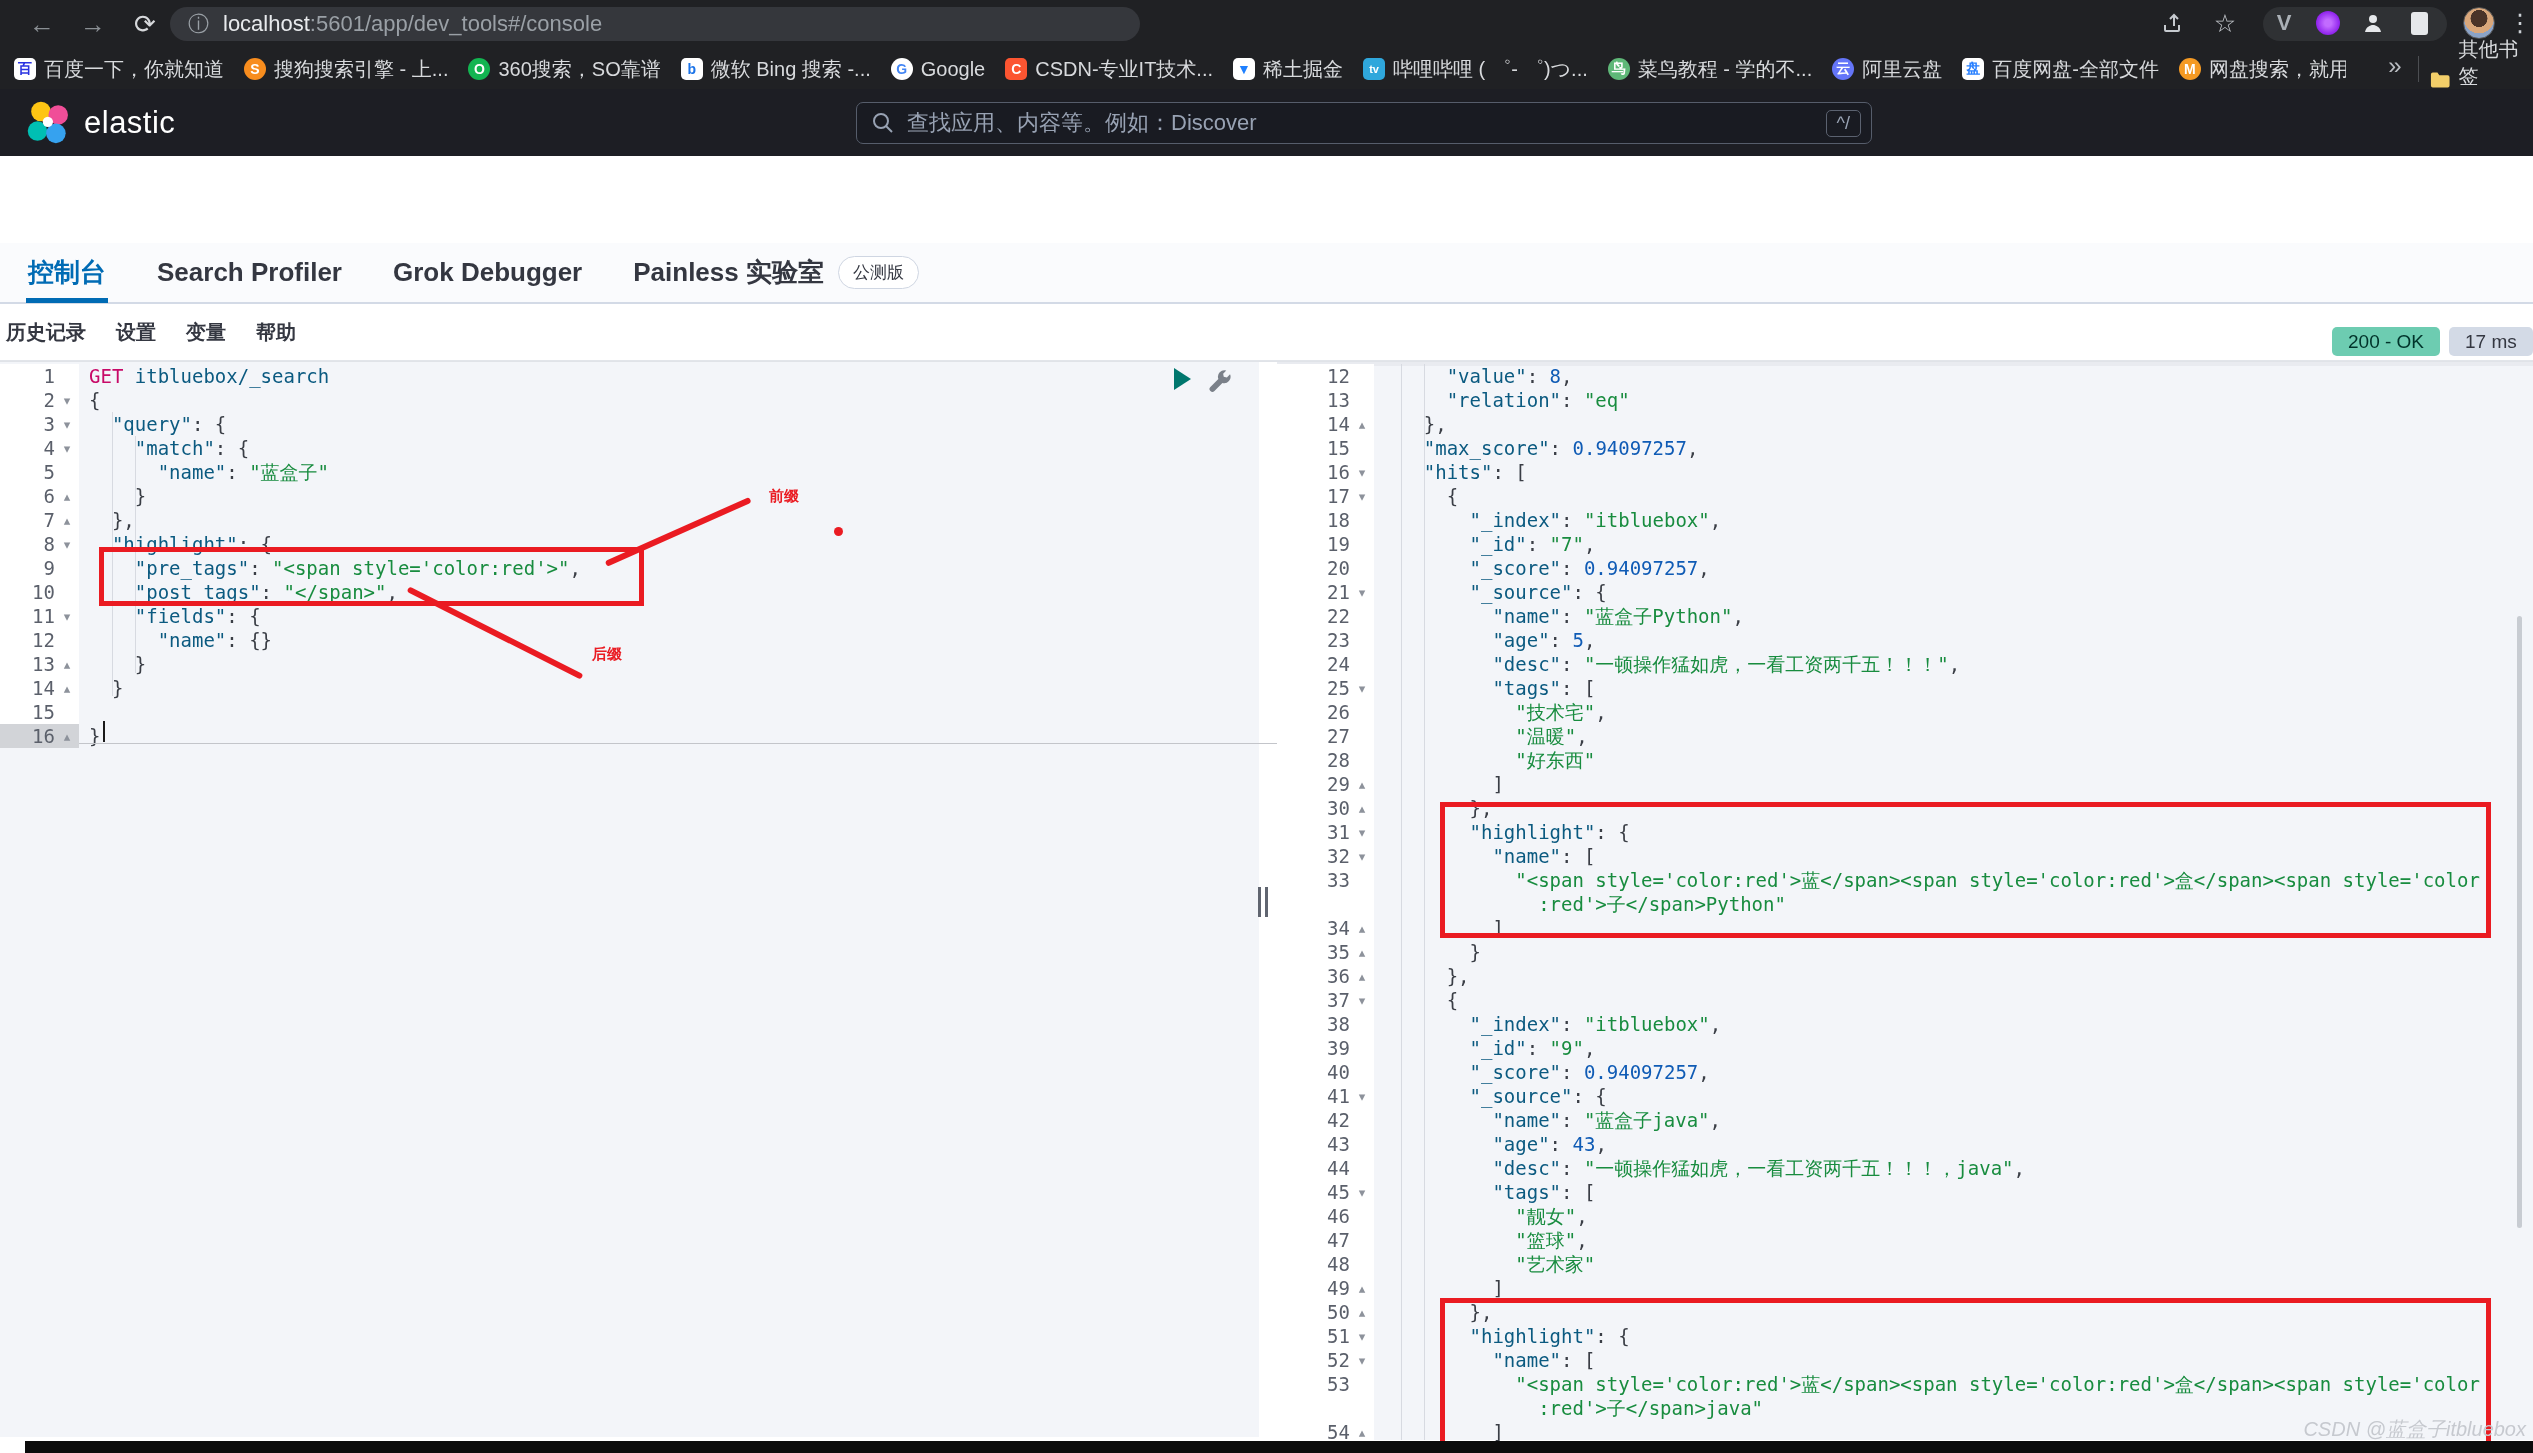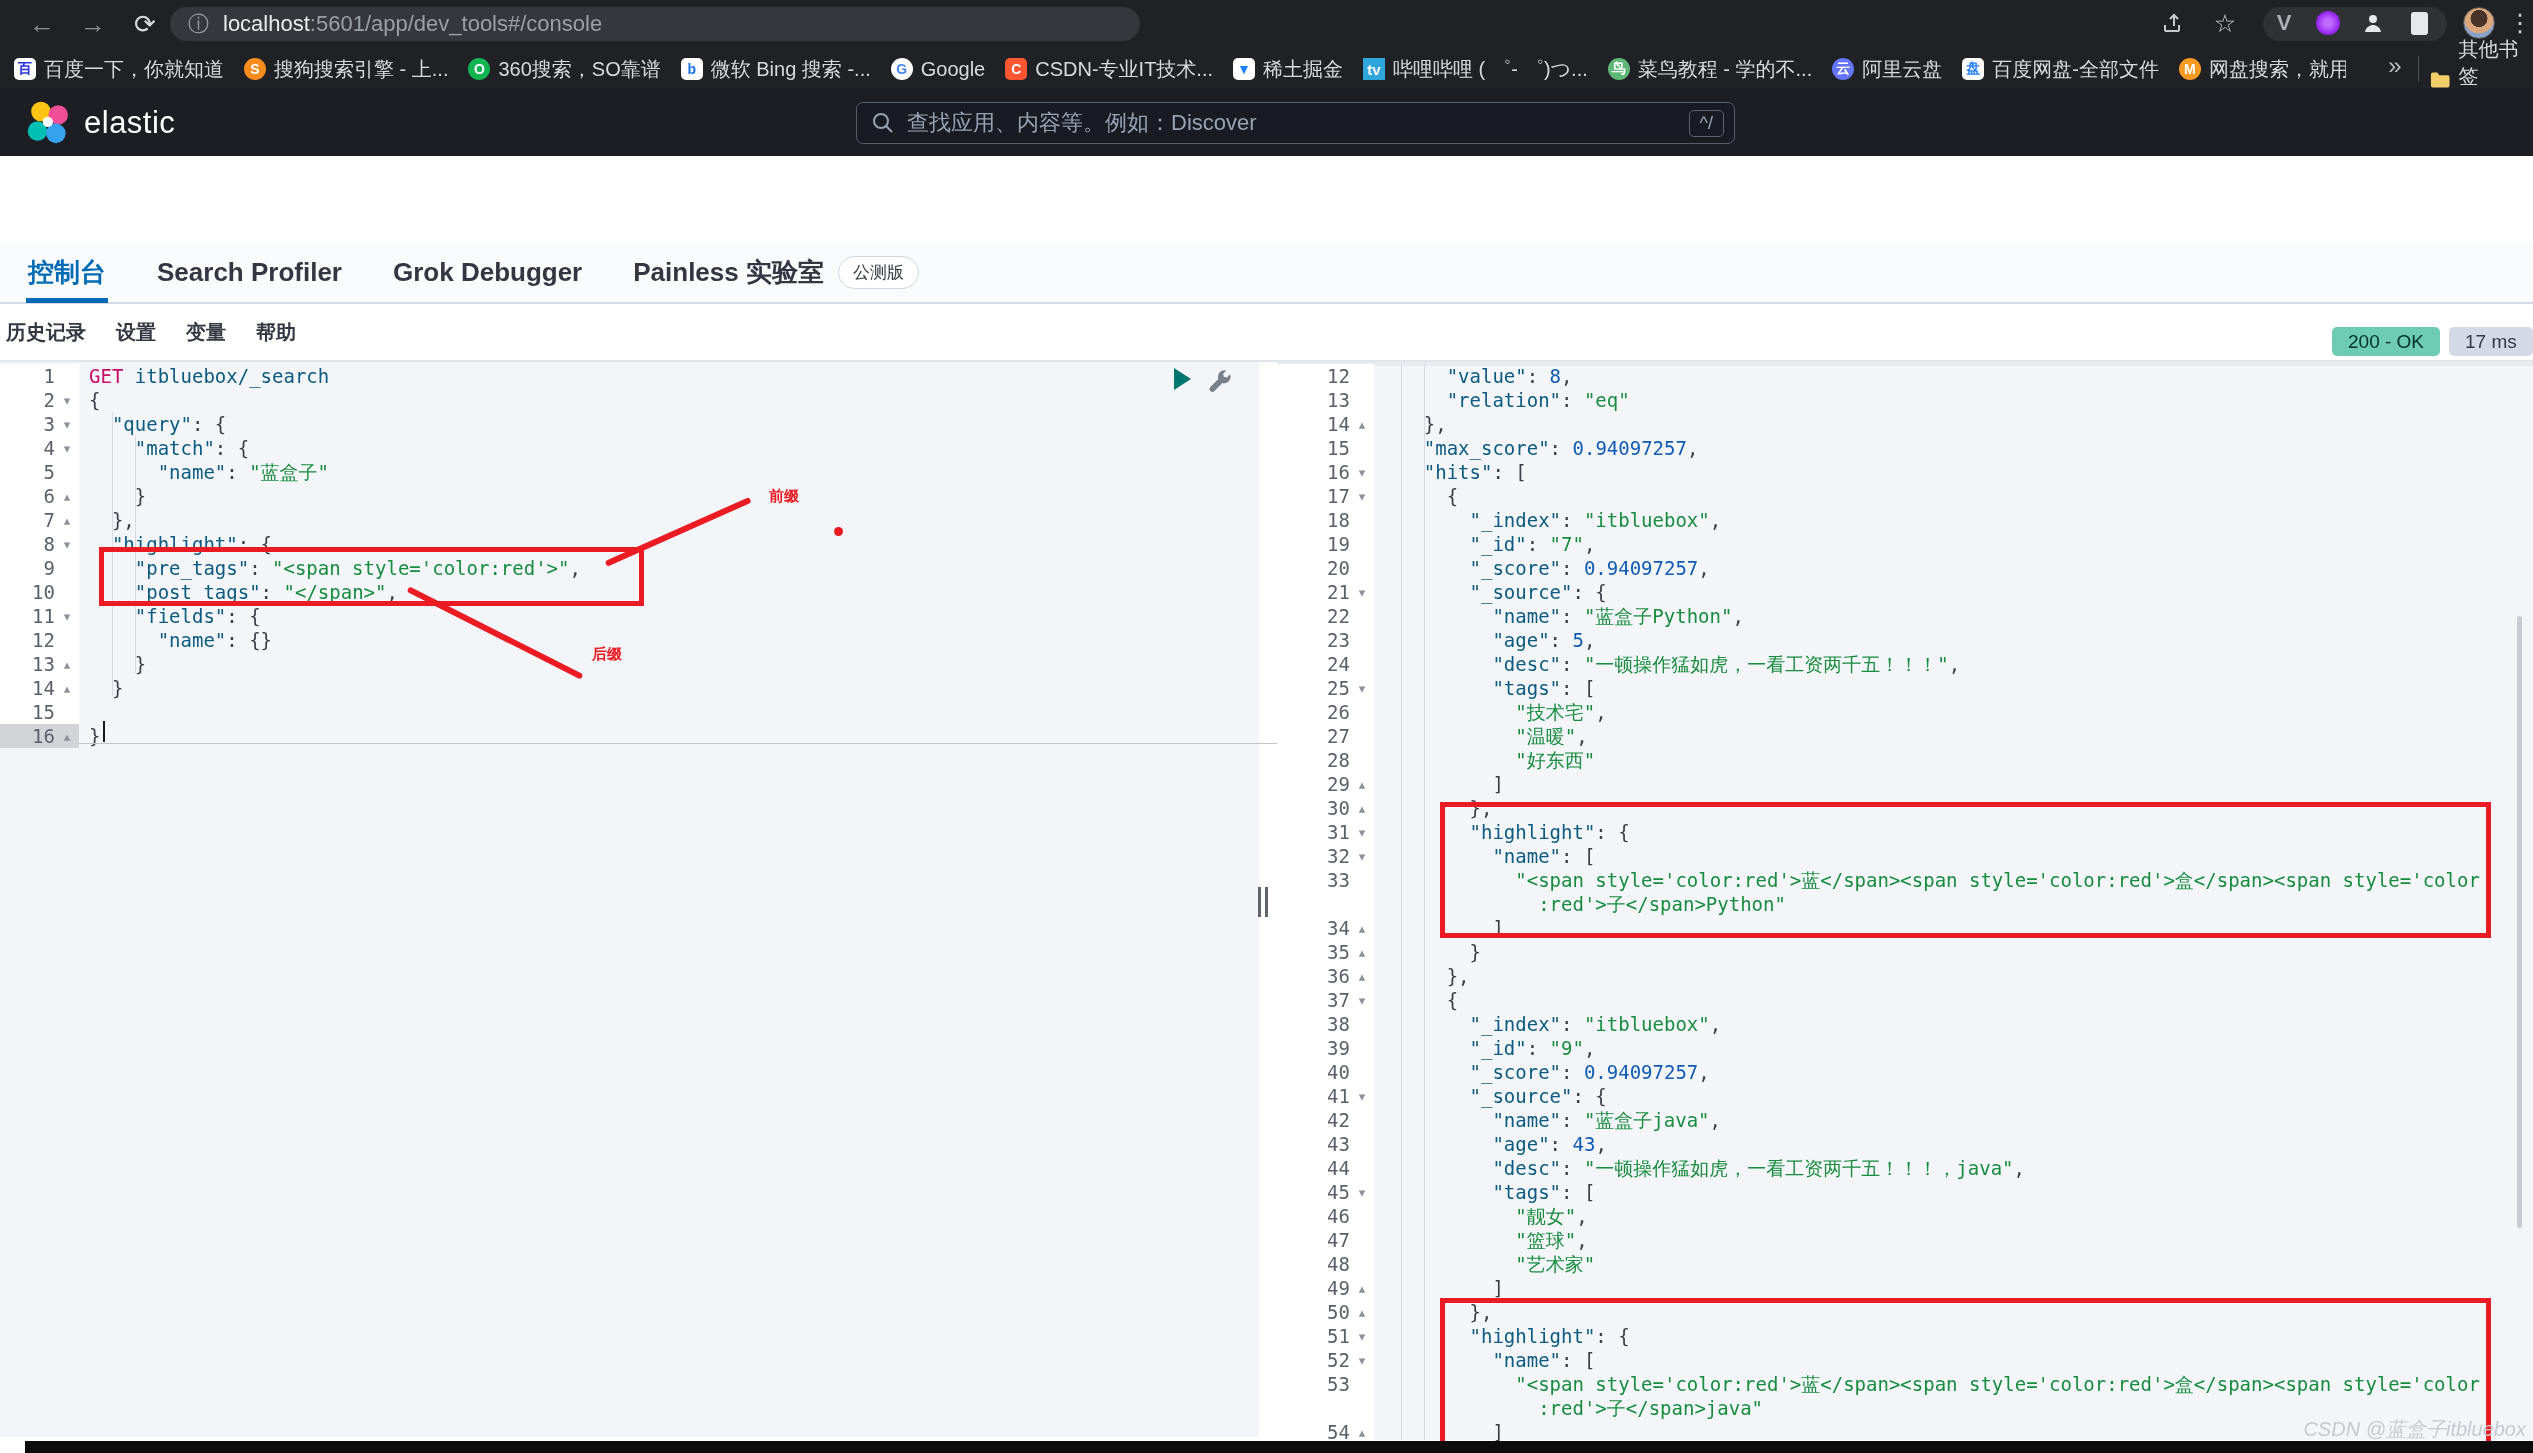--- a/index.html
+++ b/index.html
@@ -30,21 +30,21 @@
             font-size:14px; font-weight:bold; flex:0 0 auto; }
   .bm-label { font-size:20px; color:#d8dadd; }
   .bm-chev { position:absolute; left:2380px; top:4px; color:#b9bdc2; font-size:24px; width:30px; text-align:center; }
   .bm-div { position:absolute; left:2418px; top:8px; width:1px; height:26px; background:#4c4e52; }
   .other-bm { position:absolute; left:2430px; top:0; height:42px; display:flex; align-items:flex-end; gap:8px; }
 
   
   .eheader { position:absolute; left:0; top:89px; width:2533px; height:67px; background:#1d1e24; }
   .brand { position:absolute; left:26px; top:11px; display:flex; align-items:center; gap:12px; }
   .brand-name { color:#fff; font-size:31px; font-weight:500; letter-spacing:0.5px; }
-  .esearch { position:absolute; left:856px; top:13px; width:879px; height:42px; background:#191b22;
+  .esearch { position:absolute; left:856px; top:13px; width:1016px; height:42px; background:#191b22;
              border:1px solid #565d6b; border-radius:7px; display:flex; align-items:center; }
   .esearch-ph { color:#98a2b3; font-size:22px; margin-left:12px; }
   .ekbd { position:absolute; right:10px; top:7px; border:1px solid #5b6270; border-radius:5px;
           color:#9aa4b5; font-size:18px; padding:2px 10px; }
   .ehelp { position:absolute; top:103px; }
 
   
   .crumbrow { position:absolute; left:0; top:156px; width:2533px; height:86px; background:#fff; }
   .hamb { position:absolute; left:33px; top:192px; width:32px; }
   .hamb div { height:4px; background:#343741; margin-bottom:6px; border-radius:1px; }
@@ -176,21 +176,21 @@
         </div>
         <div class="bm">
           <span class="bm-ico" style="background: rgb(252, 85, 49); color: rgb(255, 255, 255); border-radius: 5px; font-size: 14px;">C</span>
           <span class="bm-label">CSDN-专业IT技术...</span>
         </div>
         <div class="bm">
           <span class="bm-ico" style="background: rgb(255, 255, 255); color: rgb(30, 128, 255); border-radius: 5px; font-size: 14px;">▼</span>
           <span class="bm-label">稀土掘金</span>
         </div>
         <div class="bm">
-          <span class="bm-ico" style="background: rgb(47, 167, 220); color: rgb(255, 255, 255); border-radius: 0; font-size: 15px;">tv</span>
+          <span class="bm-ico" style="background: rgb(47, 167, 220); color: rgb(255, 255, 255); border-radius: 5px; font-size: 11px;">tv</span>
           <span class="bm-label">哔哩哔哩 ( ゜- ゜)つ...</span>
         </div>
         <div class="bm">
           <span class="bm-ico" style="background: rgb(95, 184, 120); color: rgb(255, 255, 255); border-radius: 50%; font-size: 14px;">鸟</span>
           <span class="bm-label">菜鸟教程 - 学的不...</span>
         </div>
         <div class="bm">
           <span class="bm-ico" style="background: rgb(100, 117, 248); color: rgb(255, 255, 255); border-radius: 50%; font-size: 14px;">云</span>
           <span class="bm-label">阿里云盘</span>
         </div>

